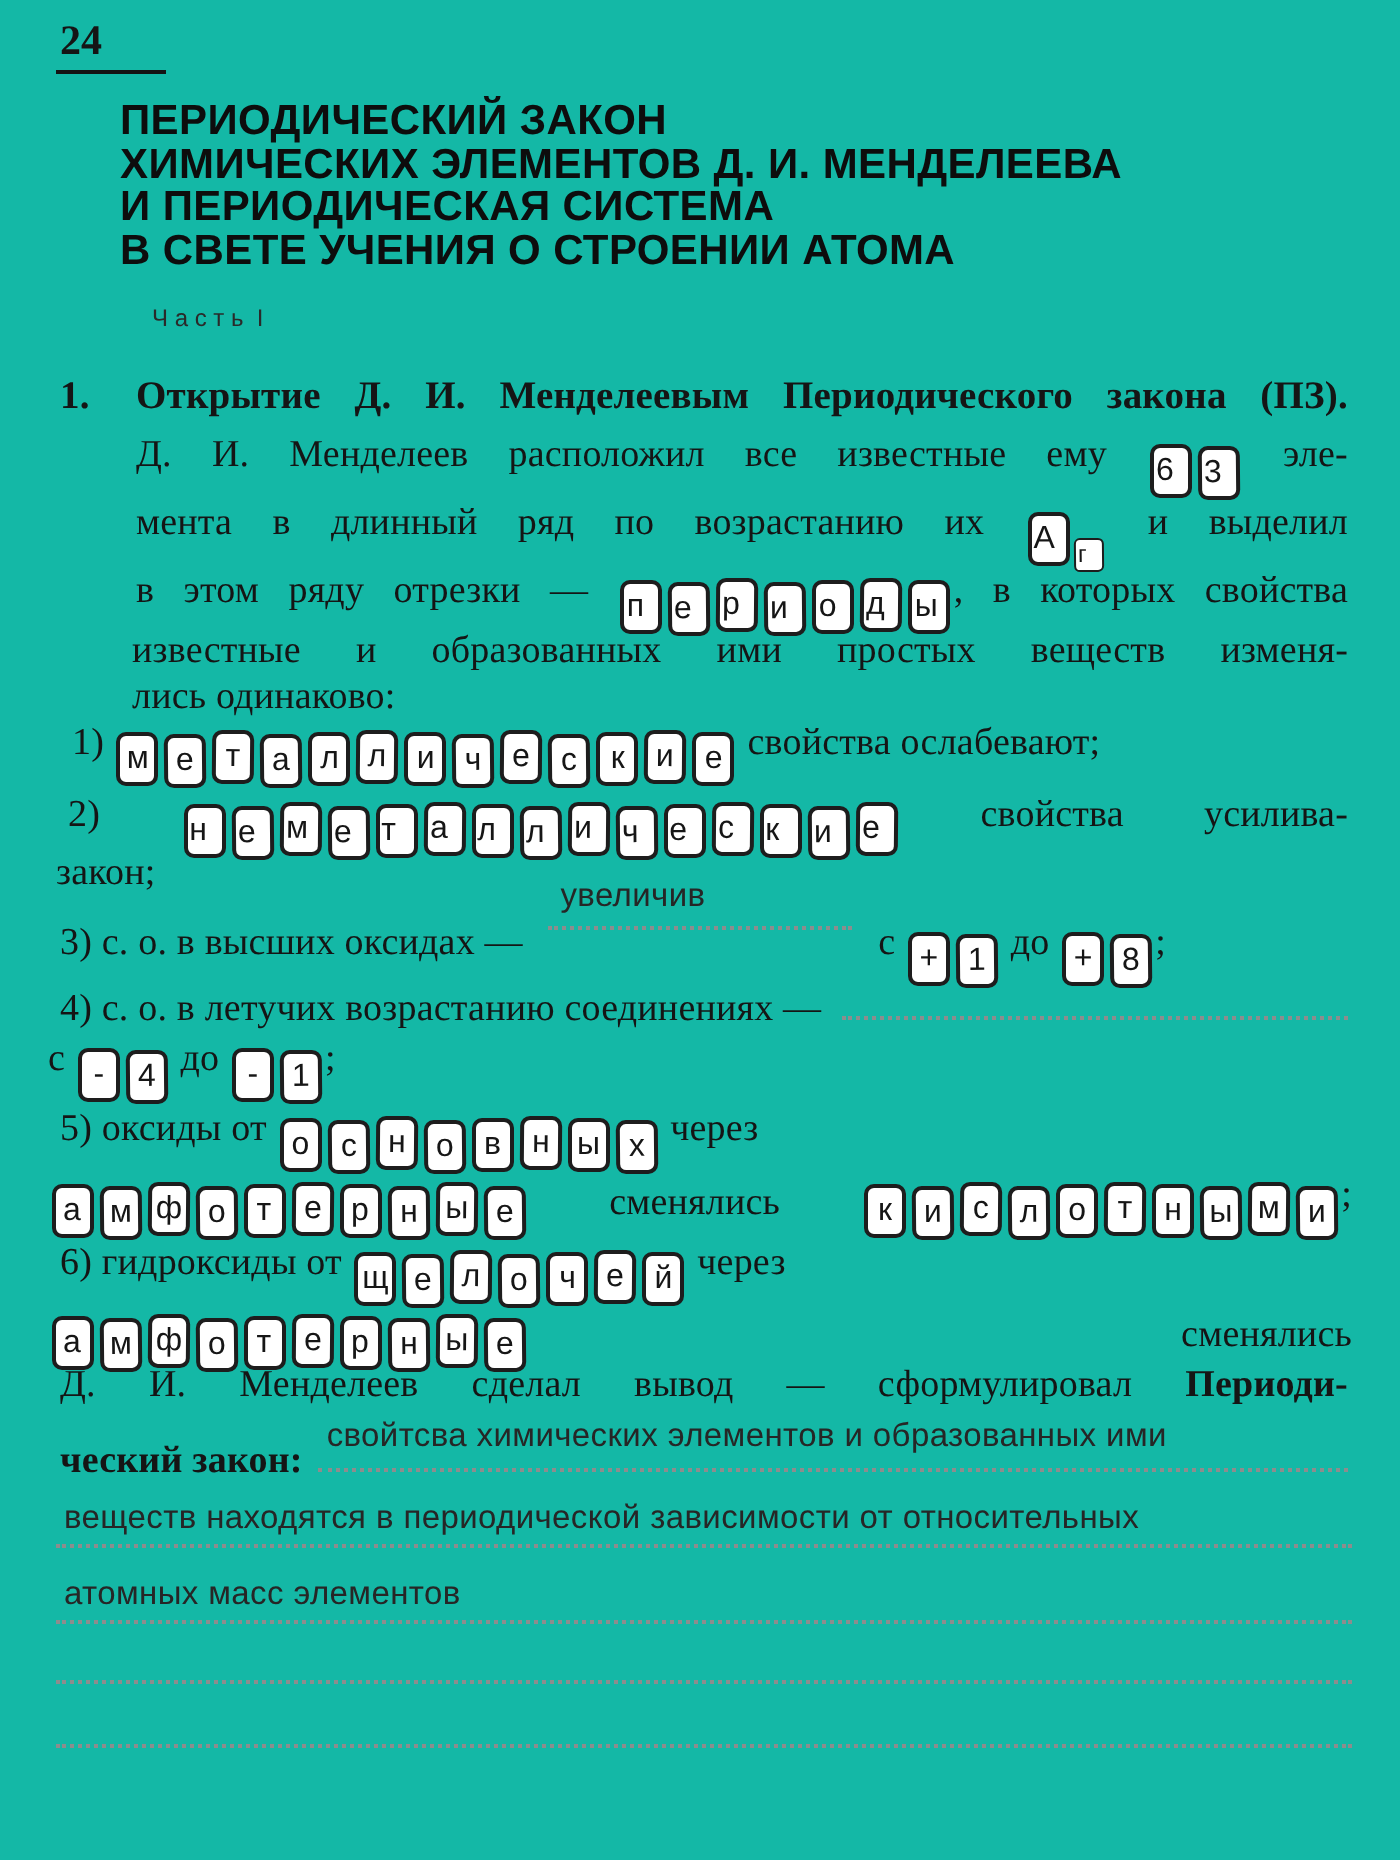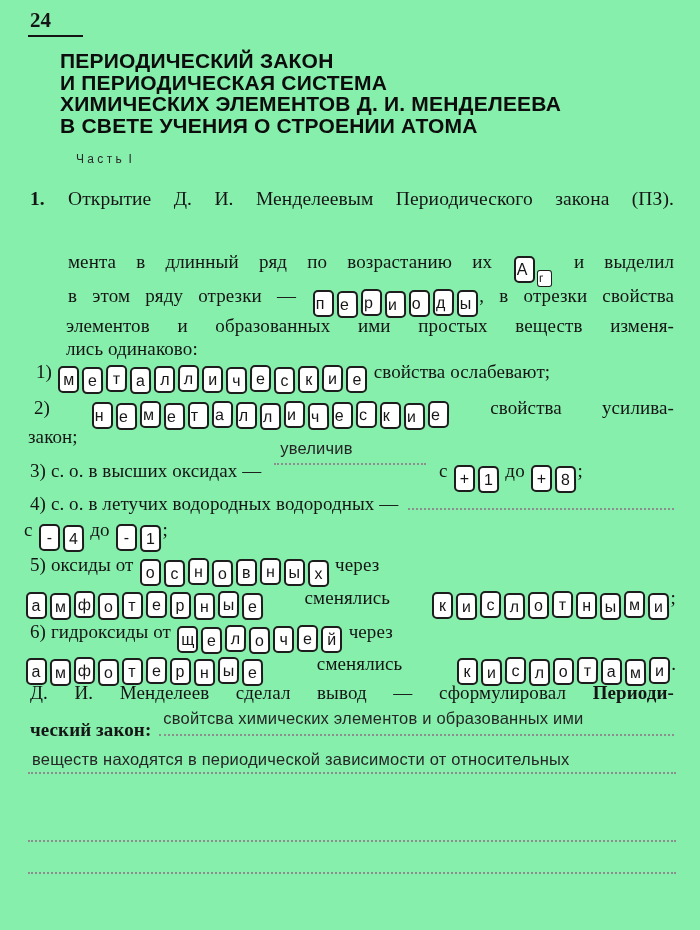--- a/index.html
+++ b/index.html
@@ -1,79 +1,84 @@
 <!DOCTYPE html>
 <html><head>
 <meta charset="utf-8">
 <style>
   *{box-sizing:border-box;margin:0;padding:0}
   html,body{background:#ffffff}
-  .page{position:relative;width:700px;height:930px;background:#86efac;
+  .page{position:relative;width:700px;height:930px;background:#14b8a6;
         font-family:"Liberation Serif",serif;color:#151515;overflow:hidden}
   .abs{position:absolute}
   .serif{font-size:19px;line-height:26px;letter-spacing:0.1px;white-space:nowrap}
   .bold{font-weight:700}
   .jl{text-align:justify;text-align-last:justify;white-space:normal}
   .pageno{top:8px;left:28px;font-size:21px;font-weight:700;
           border-bottom:2.5px solid #141414;padding:0 32px 2px 2px}
   .title{top:50px;left:60px;font-family:"Liberation Sans",sans-serif;font-weight:700;
          font-size:21px;line-height:21.5px;letter-spacing:0.2px;color:#0d0d0d;white-space:nowrap}
   .part{top:147px;left:76px;font-family:"Liberation Sans",sans-serif;font-size:12px;
         line-height:24px;color:#2a2a2a;white-space:pre}
   .exnum{top:186px;left:30px;font-size:19.5px;font-weight:700}
-  .exhead{top:186px;left:68px;width:606px;font-size:19.5px;font-weight:400}
+  .exhead{top:186px;left:68px;width:606px;font-size:19.5px;font-weight:700}
   .lbox{display:inline-block;min-width:21px;height:27px;line-height:24px;
         border:2px solid #1d1d1d;border-radius:5px;margin:0 1.5px;text-align:center;
         font-family:"Liberation Sans",sans-serif;font-size:16px;font-weight:400;
         color:#161616;vertical-align:-7px;background:#fff;padding:0 1px}
   .boxes .lbox:nth-child(2n){transform:translateY(1px) rotate(-0.6deg)}
   .boxes .lbox:nth-child(3n){transform:translateY(-1px) rotate(0.5deg)}
   .lbox.sub{min-width:15px;height:17px;line-height:14px;font-size:12px;
             vertical-align:-13px;margin-left:1px;border-width:1.5px;border-radius:3px}
   .boxes{white-space:nowrap}
   .fill{display:inline-block;border-bottom:2px dotted #8d8d8d;position:relative;vertical-align:baseline}
   .hand{font-family:"Liberation Sans",sans-serif;font-size:16.5px;color:#262626;
         letter-spacing:0.2px;white-space:nowrap}
   .flexline{display:flex;align-items:baseline}
-  .between{display:flex;align-items:flex-start;justify-content:space-between}
+  .between{display:flex;align-items:center;justify-content:space-between}
   .blank{border-bottom:2px dotted #8d8d8d;height:24px}
   .dateline{display:flex;align-items:baseline;gap:7px;font-size:20px}
 </style>
 </head>
 <body>
 
 <div class="page">
 
   <div class="abs pageno">24</div>
 
   <div class="abs title">
     <div>ПЕРИОДИЧЕСКИЙ ЗАКОН</div>
+    <div>ХИМИЧЕСКИХ ЭЛЕМЕНТОВ Д. И. МЕНДЕЛЕЕВА</div>
     <div>И ПЕРИОДИЧЕСКАЯ СИСТЕМА</div>
-    <div>ХИМИЧЕСКИХ ЭЛЕМЕНТОВ Д. И. МЕНДЕЛЕЕВА</div>
     <div>В СВЕТЕ УЧЕНИЯ О СТРОЕНИИ АТОМА</div>
   </div>
 
   <div class="abs part">Ч а с т ь  I</div>
 
   <div class="abs serif exnum">1.</div>
   <div class="abs serif exhead jl">Открытие Д. И. Менделеевым Периодического закона (ПЗ).</div>
 
+  <div class="abs serif jl" style="top:215px;left:68px;width:606px">
+    <span>Д. И. Менделеев расположил все известные ему</span>
+    <span class="boxes"><span class="lbox">6</span><span class="lbox">3</span></span>
+    <span>эле-</span>
+  </div>
 
   <div class="abs serif jl" style="top:249px;left:68px;width:606px">
     <span>мента в длинный ряд по возрастанию их</span>
     <span class="boxes"><span class="lbox">А</span><span class="lbox sub">г</span></span>
     <span>и выделил</span>
   </div>
 
   <div class="abs serif jl" style="top:283px;left:68px;width:606px">
     <span>в этом ряду отрезки —</span>
-    <span class="boxes"><span class="lbox">п</span><span class="lbox">е</span><span class="lbox">р</span><span class="lbox">и</span><span class="lbox">о</span><span class="lbox">д</span><span class="lbox">ы</span></span><span>, в отрезки свойства</span>
+    <span class="boxes"><span class="lbox">п</span><span class="lbox">е</span><span class="lbox">р</span><span class="lbox">и</span><span class="lbox">о</span><span class="lbox">д</span><span class="lbox">ы</span></span><span>, в которых свойства</span>
   </div>
 
-  <div class="abs serif jl" style="top:313px;left:66px;width:608px">элементов и образованных ими простых веществ изменя-</div>
+  <div class="abs serif jl" style="top:313px;left:66px;width:608px">известные и образованных ими простых веществ изменя-</div>
   <div class="abs serif" style="top:336px;left:66px">лись одинаково:</div>
 
   <div class="abs serif" style="top:359px;left:36px">
     <span>1)</span>
     <span class="boxes"><span class="lbox">м</span><span class="lbox">е</span><span class="lbox">т</span><span class="lbox">а</span><span class="lbox">л</span><span class="lbox">л</span><span class="lbox">и</span><span class="lbox">ч</span><span class="lbox">е</span><span class="lbox">с</span><span class="lbox">к</span><span class="lbox">и</span><span class="lbox">е</span></span>
     <span>свойства ослабевают;</span>
   </div>
 
   <div class="abs serif jl" style="top:395px;left:34px;width:640px">
     <span>2)</span>
@@ -86,21 +91,21 @@
     <span>3)</span>
     <span>с. о. в высших оксидах —</span>
     <span class="fill" style="width:152px;margin:12px 8px"><span class="hand" style="position:absolute;left:6px;bottom:2px">увеличив</span></span>
     <span>с</span>
     <span class="boxes"><span class="lbox">+</span><span class="lbox">1</span></span>
     <span>до</span>
     <span class="boxes"><span class="lbox">+</span><span class="lbox">8</span></span><span>;</span>
   </div>
 
   <div class="abs serif flexline" style="top:488px;left:30px;width:644px">
-    <span style="white-space:nowrap"><span>4)</span> <span>с. о. в летучих водородных водородных —</span></span>
+    <span style="white-space:nowrap"><span>4)</span> <span>с. о. в летучих возрастанию соединениях —</span></span>
     <span class="fill" style="flex:1;margin-left:10px;height:22px"></span>
   </div>
   <div class="abs serif" style="top:517px;left:24px">
     <span>с</span>
     <span class="boxes"><span class="lbox">-</span><span class="lbox">4</span></span>
     <span>до</span>
     <span class="boxes"><span class="lbox">-</span><span class="lbox">1</span></span><span>;</span>
   </div>
 
   <div class="abs serif" style="top:552px;left:30px">
@@ -117,37 +122,39 @@
 
   <div class="abs serif" style="top:619px;left:30px">
     <span>6)</span>
     <span>гидроксиды от</span>
     <span class="boxes"><span class="lbox">щ</span><span class="lbox">е</span><span class="lbox">л</span><span class="lbox">о</span><span class="lbox">ч</span><span class="lbox">е</span><span class="lbox">й</span></span>
     <span>через</span>
   </div>
   <div class="abs serif between" style="top:651px;left:24px;width:652px">
     <span class="boxes"><span class="lbox">а</span><span class="lbox">м</span><span class="lbox">ф</span><span class="lbox">о</span><span class="lbox">т</span><span class="lbox">е</span><span class="lbox">р</span><span class="lbox">н</span><span class="lbox">ы</span><span class="lbox">е</span></span>
     <span>сменялись</span>
-    <span style="white-space:nowrap"><span class="boxes"><span class="lbox">к</span><span class="lbox">и</span><span class="lbox">с</span><span class="lbox">л</span><span class="lbox">о</span><span class="lbox">т</span><span class="lbox">а</span><span class="lbox">м</span><span class="lbox">и</span></span><span>.</span></span>
   </div>
 
   <div class="abs serif jl" style="top:680px;left:30px;width:644px">
     <span>Д. И. Менделеев сделал вывод — сформулировал</span>
     <span class="bold">Периоди-</span>
   </div>
 
   <div class="abs serif flexline" style="top:710px;left:30px;width:644px">
     <span class="bold" style="white-space:nowrap">ческий закон:</span>
     <span class="fill" style="flex:1;margin-left:8px;height:26px">
         <span class="hand" style="position:absolute;left:4px;bottom:3px">свойтсва химических элементов и образованных ими</span>
       </span>
   </div>
 
   <div class="abs" style="top:746px;left:28px;width:648px">
     <span class="fill" style="width:100%;height:28px"><span class="hand" style="position:absolute;left:4px;bottom:3px">веществ находятся в периодической зависимости от относительных</span></span>
   </div>
 
+  <div class="abs" style="top:784px;left:28px;width:648px">
+    <span class="fill" style="width:100%;height:28px"><span class="hand" style="position:absolute;left:4px;bottom:3px">атомных масс элементов</span></span>
+  </div>
 
   <div class="abs blank" style="top:818px;left:28px;width:648px"></div>
   <div class="abs blank" style="top:850px;left:28px;width:648px"></div>
 
 
 </div>
 
 </body></html>

